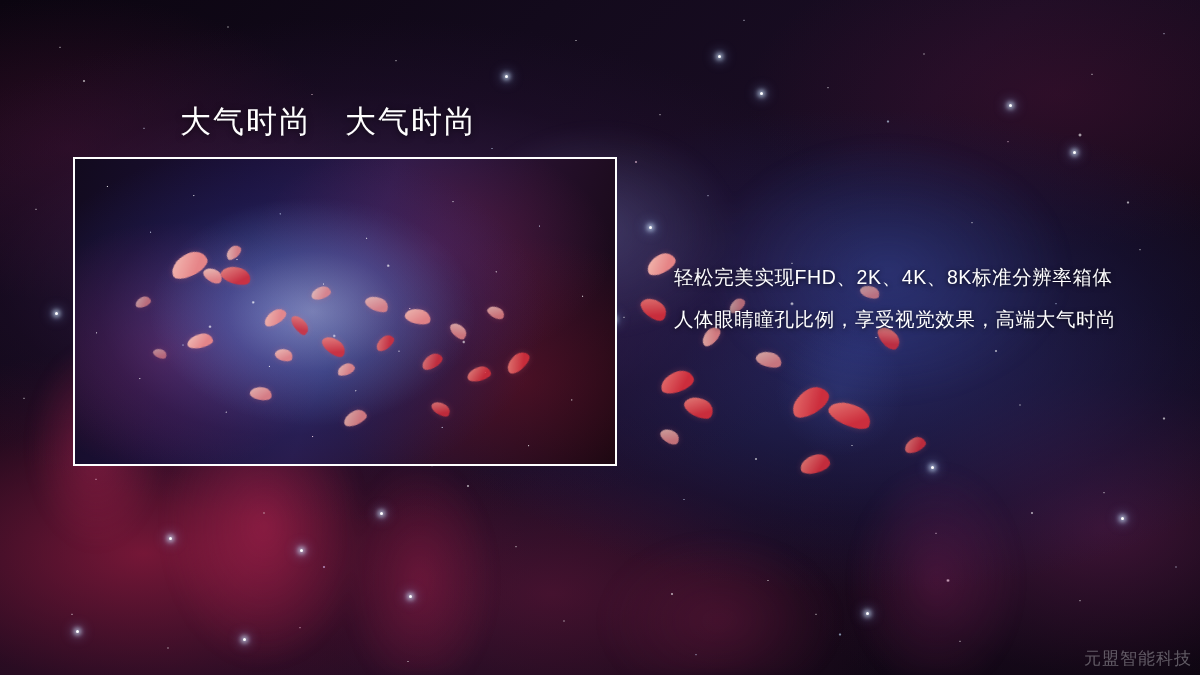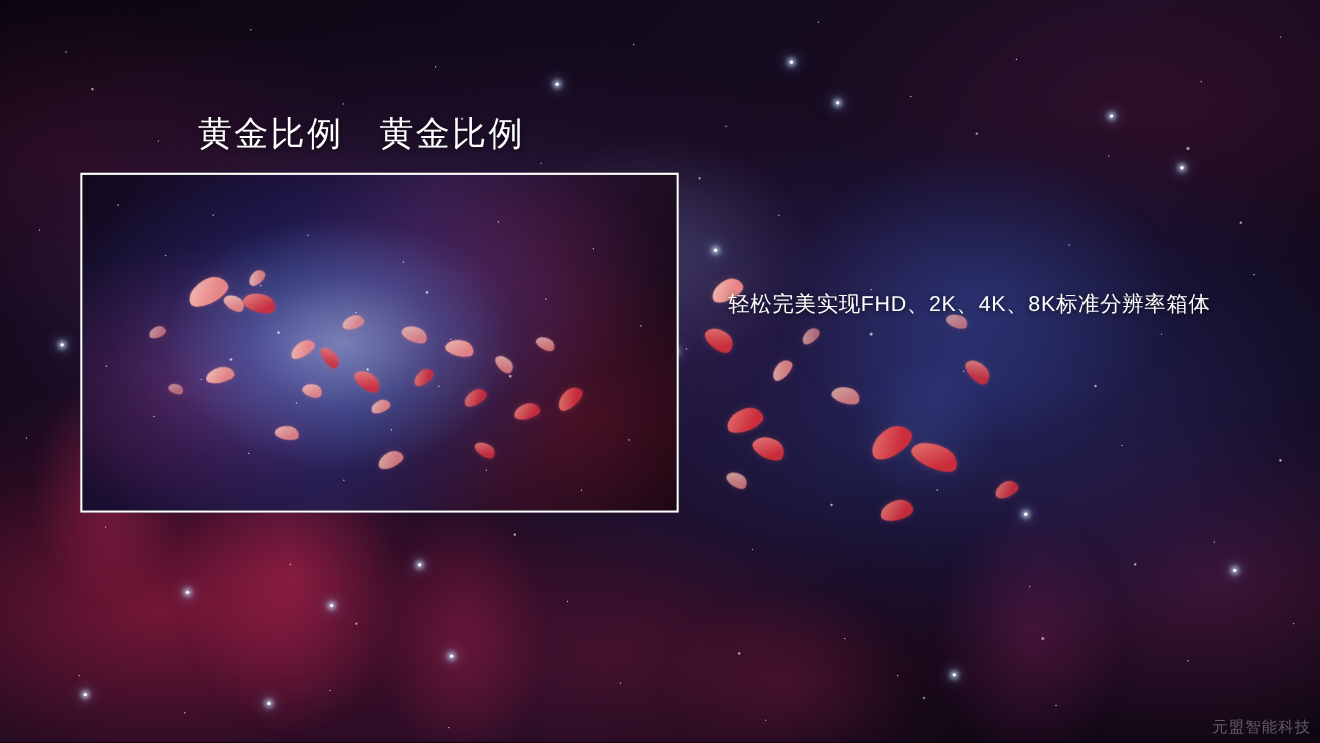--- a/index.html
+++ b/index.html
@@ -168,25 +168,26 @@
     left:662px;top:256px;
     width:500px;
   }
   .body-line{
     color:#ffffff;
     font-size:19.5px;
     line-height:42px;
     letter-spacing:.6px;
     white-space:nowrap;
     text-shadow:0 1px 5px rgba(0,0,0,.7);
+    margin-left:12px;
   }
   #watermark{
     position:absolute;
     right:8px;bottom:5px;
-    font-size:14px;
+    font-size:17px;
     letter-spacing:1px;
     color:rgba(190,190,195,0.45);
     white-space:nowrap;
   }
 </style>
 </head>
 <body>
 
 <div id="slide">
 
@@ -257,20 +258,21 @@
         <div class="petal" style="left: 412px; top: 148px; width: 18px; height: 11px; transform: rotate(30deg); background: linear-gradient(135deg, rgb(255, 216, 202) 0%, rgb(240, 138, 138) 70%, rgb(240, 138, 138) 100%); opacity: 0.78;"></div>
         <div class="petal" style="left: 430px; top: 196px; width: 26px; height: 15px; transform: rotate(-40deg); background: linear-gradient(135deg, rgb(243, 143, 132) 0%, rgb(214, 47, 60) 70%, rgb(214, 47, 60) 100%); opacity: 0.9;"></div>
         <div class="petal" style="left: 175px; top: 228px; width: 22px; height: 13px; transform: rotate(12deg); background: linear-gradient(135deg, rgb(255, 206, 192) 0%, rgb(240, 138, 138) 70%, rgb(240, 138, 138) 100%); opacity: 0.85;"></div>
         <div class="petal" style="left: 268px; top: 252px; width: 24px; height: 14px; transform: rotate(-22deg); background: linear-gradient(135deg, rgb(255, 205, 189) 0%, rgb(240, 138, 138) 70%, rgb(240, 138, 138) 100%); opacity: 0.82;"></div>
         <div class="petal" style="left: 356px; top: 244px; width: 20px; height: 12px; transform: rotate(34deg); background: linear-gradient(135deg, rgb(244, 147, 139) 0%, rgb(214, 47, 60) 70%, rgb(214, 47, 60) 100%); opacity: 0.85;"></div>
         <div class="petal" style="left: 60px; top: 138px; width: 16px; height: 10px; transform: rotate(-18deg); background: linear-gradient(135deg, rgb(255, 220, 206) 0%, rgb(240, 138, 138) 70%, rgb(240, 138, 138) 100%); opacity: 0.7;"></div>
         <div class="petal" style="left: 78px; top: 190px; width: 14px; height: 9px; transform: rotate(26deg); background: linear-gradient(135deg, rgb(255, 214, 198) 0%, rgb(240, 138, 138) 70%, rgb(240, 138, 138) 100%); opacity: 0.65;"></div>
       </div>
   </div>
 
-  <div id="slide-title">黄金比例　黄金比例</div>
+  <div id="slide-title">大气时尚　大气时尚</div>
 
   <div id="body-text">
     <div class="body-line">轻松完美实现FHD、2K、4K、8K标准分辨率箱体</div>
+    <div class="body-line">人体眼睛瞳孔比例，享受视觉效果，高端大气时尚</div>
   </div>
 
   <div id="watermark">元盟智能科技</div>
 </div>
 
 </body></html>

